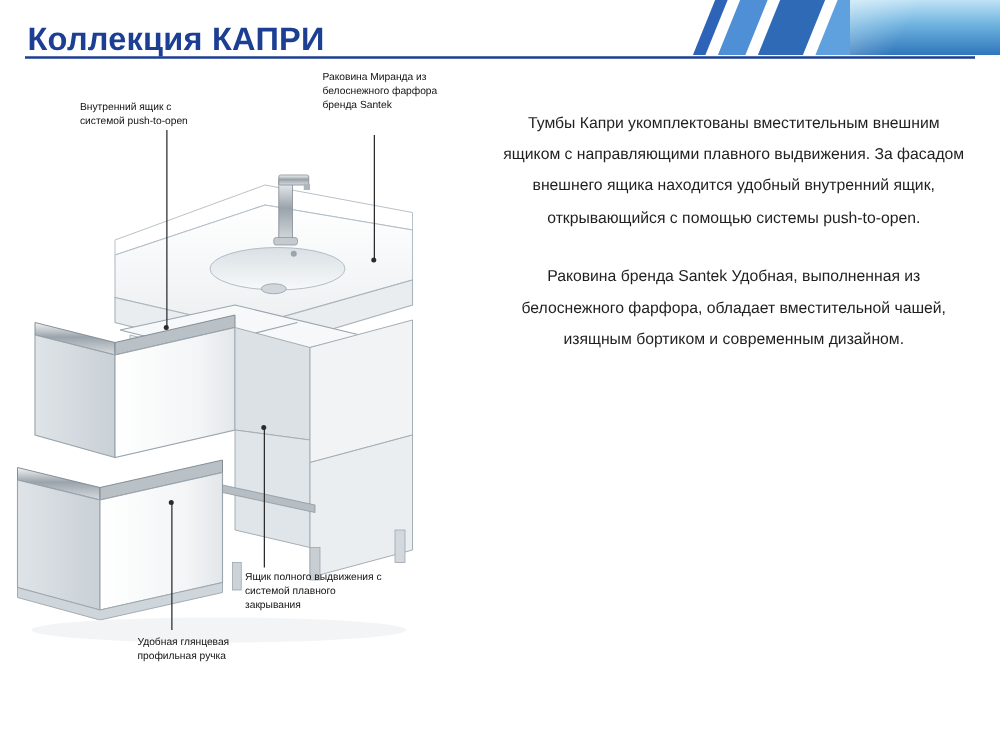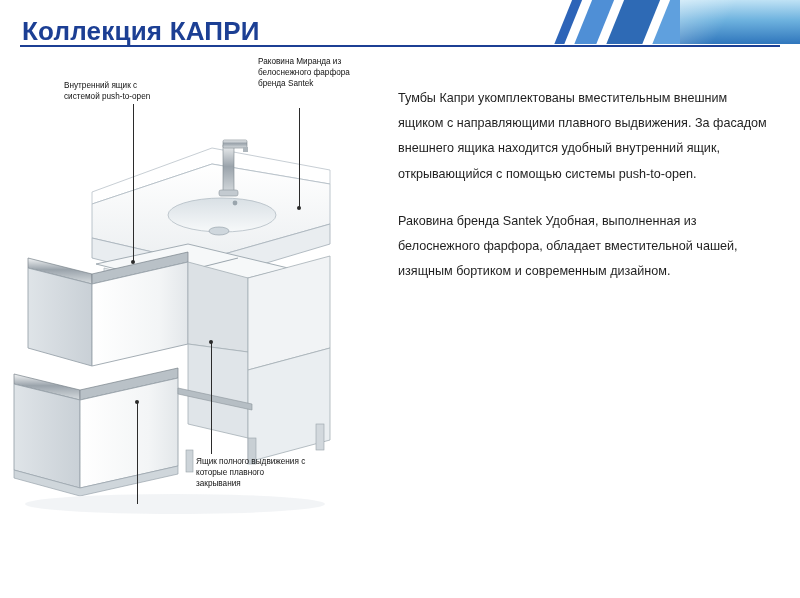--- a/index.html
+++ b/index.html
@@ -77,21 +77,21 @@
     position: absolute;
     left: 398px;
     top: 86px;
     width: 378px;
   }
   .para {
     font-size: 12.6px;
     color: #1f1f1f;
     line-height: 2.0;
     margin: 0 0 22px 0;
-    text-align: left;
+    text-align: center;
   }
 
   
   .illustration {
     position: absolute;
     left: 0;
     top: 52px;
     width: 398px;
     height: 546px;
   }
@@ -229,26 +229,28 @@
 
   
   <div class="callout lbl-sink">Раковина Миранда из
 белоснежного фарфора
 бренда Santek</div>
   <div class="leader v" style="left:299px; top:56px; height:100px;"></div>
   <div class="dot" style="left:297px; top:154px;"></div>
 
   
   <div class="callout lbl-full-drawer">Ящик полного выдвижения с
-которые плавного
+системой плавного
 закрывания</div>
   <div class="leader v" style="left:211px; top:290px; height:112px;"></div>
   <div class="dot" style="left:209px; top:288px;"></div>
 
   
+  <div class="callout lbl-handle">Удобная глянцевая
+профильная ручка</div>
   <div class="leader v" style="left:137px; top:350px; height:102px;"></div>
   <div class="dot" style="left:135px; top:348px;"></div>
 </div>
 
 <div class="text-column">
   <p class="para">Тумбы Капри  укомплектованы вместительным внешним ящиком с направляющими плавного выдвижения. За фасадом внешнего ящика находится удобный внутренний ящик, открывающийся с помощью системы push-to-open.</p>
   <p class="para">Раковина бренда Santek Удобная, выполненная из белоснежного фарфора, обладает вместительной чашей, изящным бортиком  и современным дизайном.</p>
 </div>
 
 </body></html>

